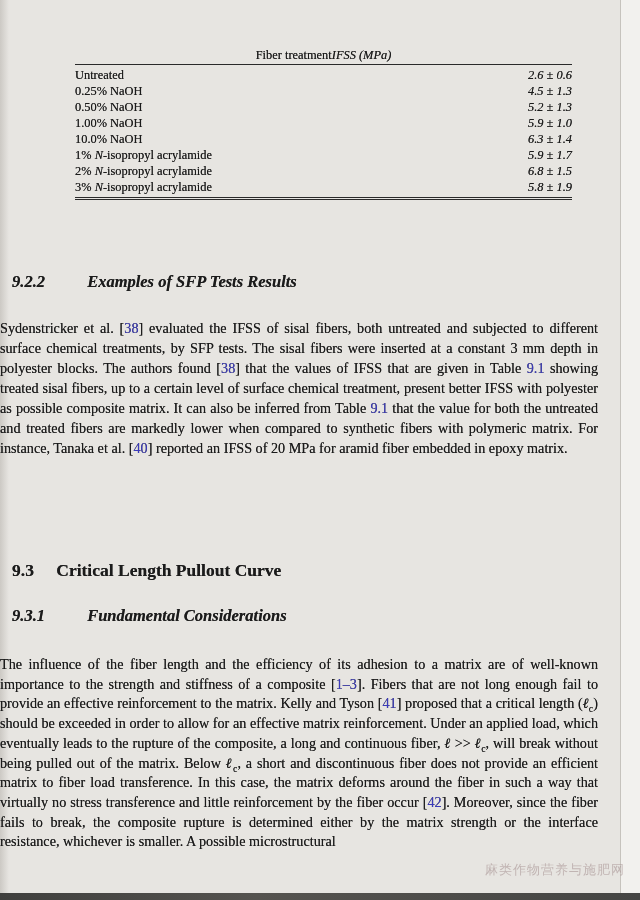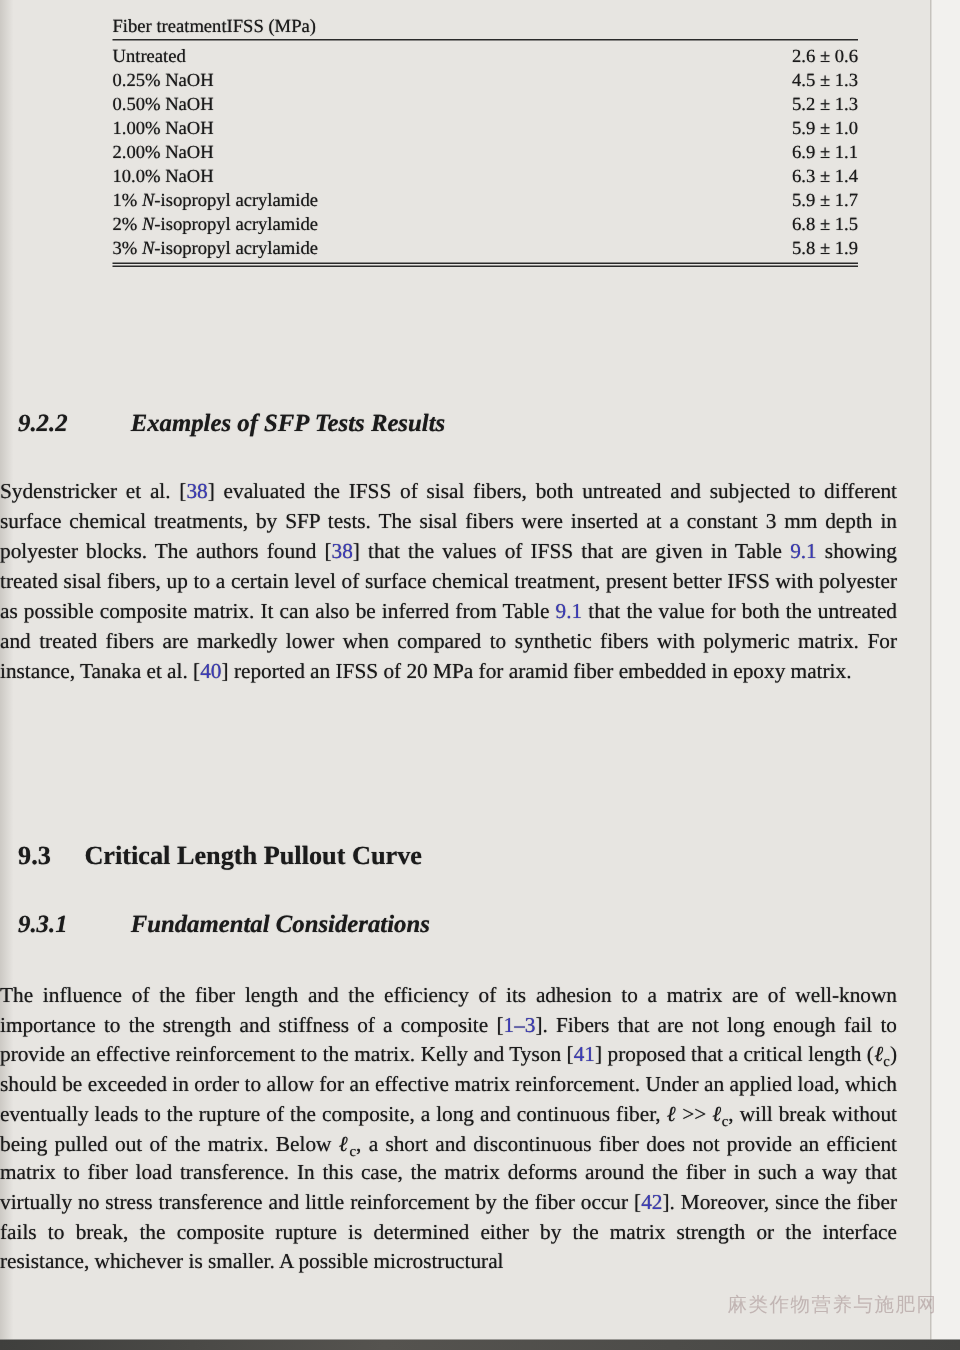--- a/index.html
+++ b/index.html
@@ -21,27 +21,27 @@
     background:#f2f1ee;border-left:1px solid #c6c3bd;}
   .edge-bottom{position:absolute;left:0;right:0;bottom:0;height:7px;
     background:linear-gradient(to right,#3f3f3d,#55534f 40%,#454543);}
   .soft{text-shadow:0 0 0.6px rgba(20,20,20,0.75);}
 
   
   .table-wrap{position:absolute;left:75px;top:8px;width:497px;}
   .caption{font-size:11.6px;line-height:15.5px;padding-bottom:4px;
     border-bottom:1px solid var(--rule);}
   .caption .b{font-weight:bold;}
-  .thead{display:flex;justify-content:flex-start;align-items:center;
-    height:18px;border-bottom:1px solid var(--rule);font-size:12.4px;}
+  .thead{display:flex;justify-content:center;align-items:center;
+    height:18px;border-bottom:1px solid var(--rule);font-size:12.4px;margin-top:38px;}
   .trow{display:flex;justify-content:space-between;height:16px;
     align-items:center;font-size:12.4px;}
   .tbody{padding-top:2px;padding-bottom:2px;border-bottom:3px double var(--rule);}
   .tcell.left{text-align:left;}
-  .tcell.right{text-align:right;}
+  .tcell.right{text-align:right;font-style:italic;}
   .it{font-style:italic;}
   .sub{vertical-align:sub;font-size:70%;line-height:0;}
   .ref{color:var(--ref-blue);}
 
   
   .heading{position:absolute;left:12px;white-space:nowrap;}
   .h-italic{font-weight:bold;font-style:italic;font-size:16.5px;}
   .h-roman{font-weight:bold;font-size:17.5px;}
   .hnum{display:inline-block;}
   .h-italic .hnum{margin-right:38px;}
@@ -81,24 +81,20 @@
       </div>
       <div class="trow">
         <div class="tcell left"><span>0.50% NaOH</span></div>
         <div class="tcell right">5.2 ± 1.3</div>
       </div>
       <div class="trow">
         <div class="tcell left"><span>1.00% NaOH</span></div>
         <div class="tcell right">5.9 ± 1.0</div>
       </div>
       <div class="trow">
-        <div class="tcell left"><span>2.00% NaOH</span></div>
-        <div class="tcell right">6.9 ± 1.1</div>
-      </div>
-      <div class="trow">
         <div class="tcell left"><span>10.0% NaOH</span></div>
         <div class="tcell right">6.3 ± 1.4</div>
       </div>
       <div class="trow">
         <div class="tcell left"><span>1% </span><span class="it">N</span><span>-isopropyl acrylamide</span></div>
         <div class="tcell right">5.9 ± 1.7</div>
       </div>
       <div class="trow">
         <div class="tcell left"><span>2% </span><span class="it">N</span><span>-isopropyl acrylamide</span></div>
         <div class="tcell right">6.8 ± 1.5</div>

